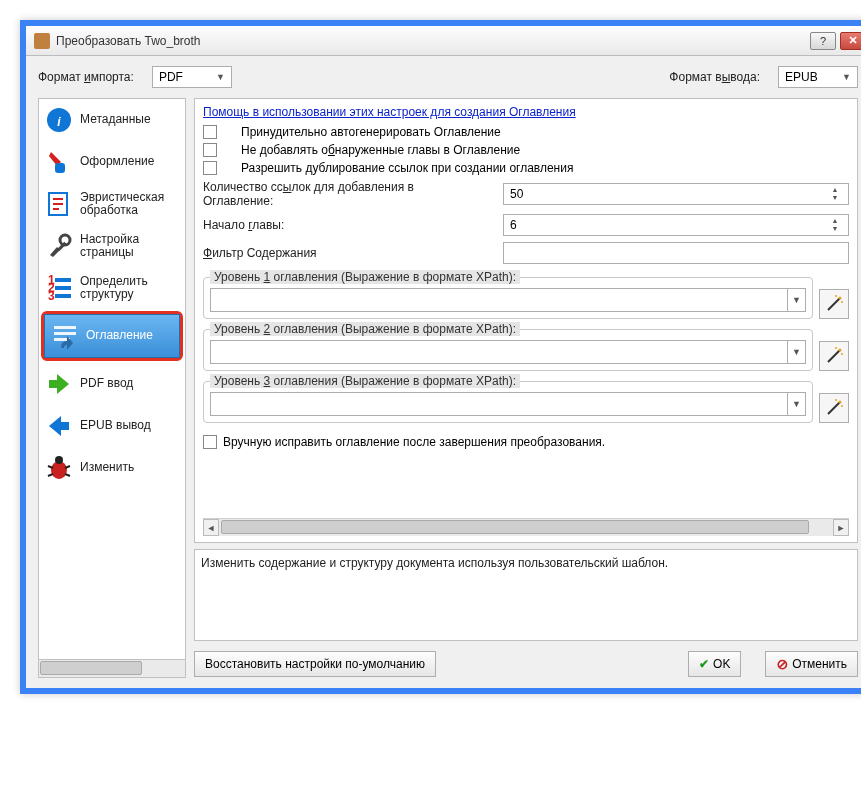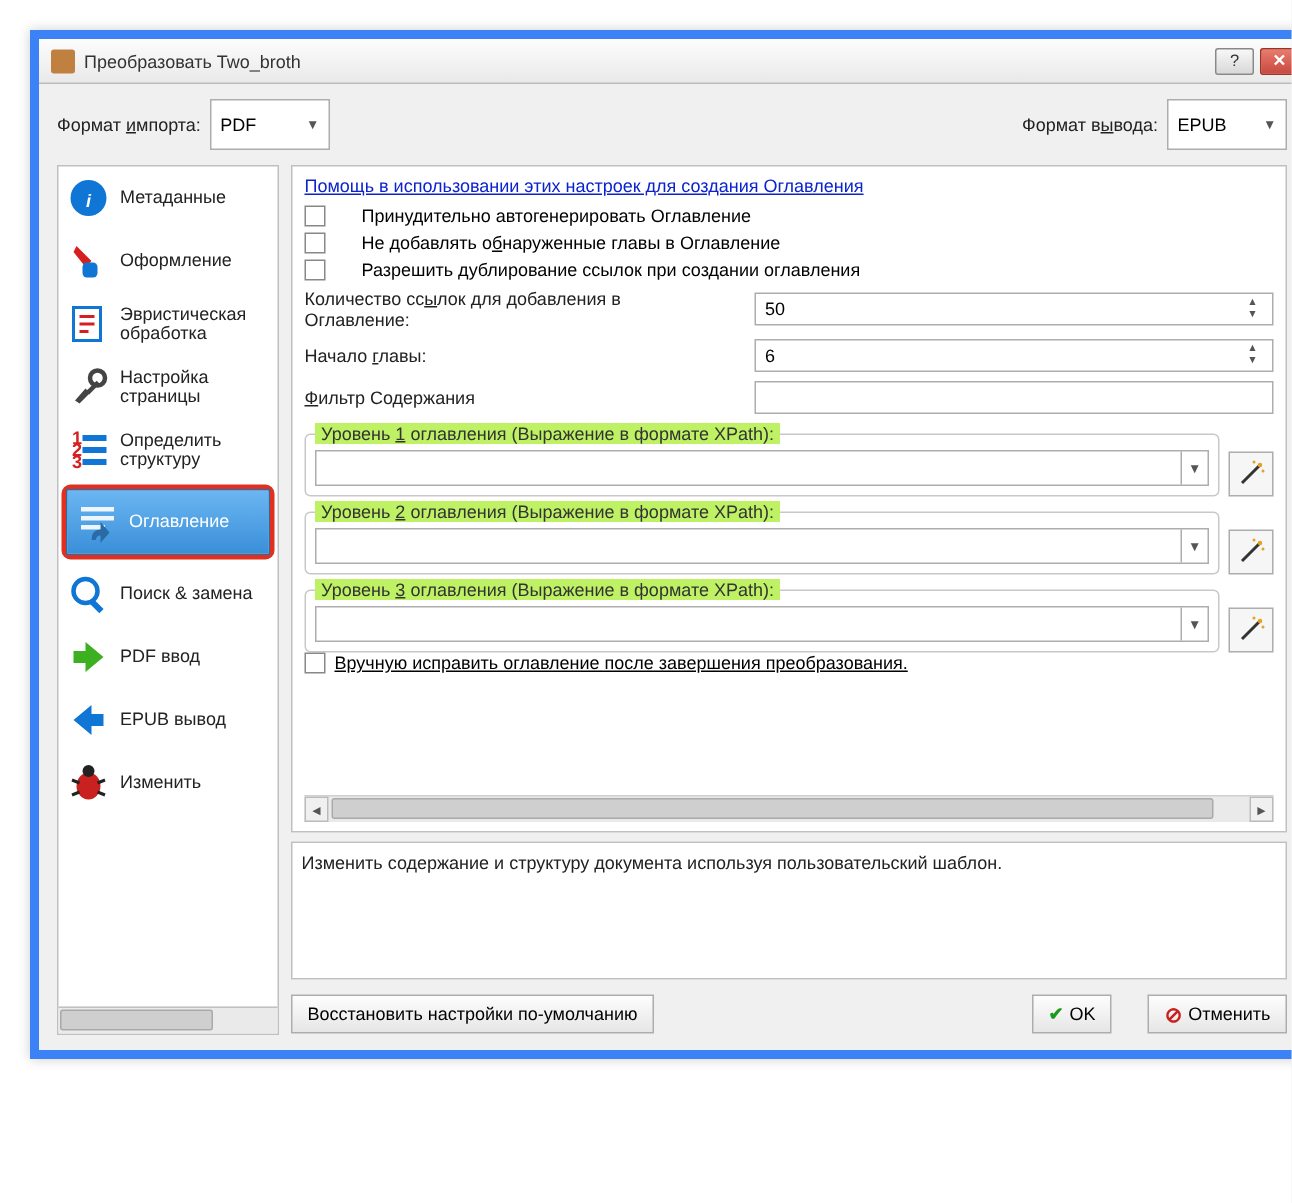--- a/index.html
+++ b/index.html
@@ -7,21 +7,21 @@
 .window { width: 856px; background: #f0f0f0; border: 6px solid #3b82f6; box-shadow: 0 0 8px rgba(0,0,0,0.2); }
 .titlebar { height: 30px; background: linear-gradient(#fdfdfd,#e9e9e9); display: flex; align-items: center; padding-left: 8px; border-bottom: 1px solid #bbb; }
 .titlebar .ticon { width: 16px; height: 16px; background: #c08040; border-radius: 2px; margin-right: 6px; }
 .titlebar .title { flex: 1; color: #333; }
 .titlebar .winbtns { display: flex; gap: 4px; margin-right: 4px; }
 .winbtn { width: 26px; height: 18px; border: 1px solid #888; border-radius: 2px; background: linear-gradient(#f8f8f8,#d8d8d8); display: flex; align-items: center; justify-content: center; font-size: 11px; color: #333; }
 .winbtn.close { background: linear-gradient(#e97b6f,#c8493f); color: #fff; border-color: #a03020; font-weight: bold; }
 .topbar { display: flex; align-items: center; padding: 10px 12px; gap: 6px; }
 .topbar .spacer { flex: 1; }
 .topbar label { color: #222; }
-.combo { display: inline-flex; align-items: center; border: 1px solid #adadad; background: #fff; height: 22px; padding: 16px 6px; min-width: 80px; justify-content: space-between; }
+.combo { display: inline-flex; align-items: center; border: 1px solid #adadad; background: #fff; height: 22px; padding: 4px 6px; min-width: 80px; justify-content: space-between; margin-left: 12px; }
 .combo .arrow { margin-left: 8px; color: #555; font-size: 9px; }
 .body { display: flex; padding: 0 12px 10px 12px; gap: 8px; }
 .sidebar { width: 148px; border: 1px solid #c0c0c0; background: #fff; height: 580px; display: flex; flex-direction: column; }
 .sidebar .items { flex: 1; }
 .sitem { display: flex; align-items: center; gap: 6px; padding: 6px 5px; cursor: pointer; color: #222; }
 .sitem .icon { width: 30px; height: 30px; flex-shrink: 0; display: flex; align-items: center; justify-content: center; }
 .sitem.selected { background: linear-gradient(#6bb6f2,#3a8fd8); color: #fff; border: 1px solid #2a6aa6; margin: -1px; align-items: center; }
 .sitem .lab { line-height: 1.1; }
 .highlight-frame { border: 3px solid #e03020; border-radius: 6px; margin: 2px; }
 .highlight-frame .sitem.selected { margin: 0; }
@@ -32,27 +32,27 @@
 .helplink { color: #0b22cc; text-decoration: underline; margin-bottom: 4px; display: inline-block; }
 .chkrow { display: flex; align-items: center; gap: 24px; padding: 2px 0; }
 .chk { width: 14px; height: 14px; border: 1px solid #888; background: #fff; }
 .fieldrow { display: flex; align-items: center; padding: 3px 0; gap: 6px; }
 .fieldrow .flab { width: 278px; color: #222; }
 .numfield { flex: 1; display: flex; border: 1px solid #adadad; height: 22px; background: #fff; align-items: center; padding: 0 6px; margin-left: 16px; }
 .numfield .spin { width: 14px; display: flex; flex-direction: column; margin-left: auto; }
 .numfield .spin span { height: 8px; font-size: 7px; color: #555; text-align: center; line-height: 8px; }
 .section { margin-top: 10px; display: flex; align-items: flex-end; gap: 6px; }
 .section .group { flex: 1; border: 1px solid #c8c8c8; border-radius: 4px; padding: 4px 6px 6px 6px; }
-.section .group .glabel { position: relative; top: -12px; background: #bef264; padding: 0 4px; display: inline-block; color: #333; }
+.section .group .glabel { position: relative; top: -12px; background: #e5e5e5; padding: 0 4px; display: inline-block; color: #333; }
 .section .group .ginner { margin-top: -8px; }
 .ddl { display: flex; border: 1px solid #adadad; height: 24px; background: #fff; align-items: center; }
 .ddl .ddlval { flex: 1; padding: 0 6px; }
 .ddl .ddlbtn { width: 18px; height: 100%; border-left: 1px solid #adadad; display: flex; align-items: center; justify-content: center; color: #555; font-size: 9px; }
 .wandbtn { width: 30px; height: 30px; border: 1px solid #adadad; background: #f6f6f6; display: flex; align-items: center; justify-content: center; }
-.manualrow { display: flex; align-items: center; gap: 6px; text-decoration: underline; }
+.manualrow { margin-top: 12px; display: flex; align-items: center; gap: 6px; }
 .hscroll { height: 18px; border-top: 1px solid #d0d0d0; background: #eaeaea; margin-top: auto; position: relative; }
 .hscroll .larr, .hscroll .rarr { position: absolute; top: 0; width: 16px; height: 100%; border: 1px solid #bbb; background: #f0f0f0; display:flex; align-items:center; justify-content:center; font-size:9px; color:#555; }
 .hscroll .larr { left: 0; }
 .hscroll .rarr { right: 0; }
 .hscroll .thumb { position:absolute; left:18px; top:1px; right:40px; height:14px; background:#cfcfcf; border:1px solid #aaa; border-radius:2px; }
 .descbox { border: 1px solid #c0c0c0; background: #fff; height: 92px; margin-top: 6px; padding: 6px; color: #222; }
 .btnbar { display: flex; align-items: flex-end; gap: 24px; margin-top: 10px; }
 .btn { border: 1px solid #adadad; background: linear-gradient(#fdfdfd,#e6e6e6); height: 26px; padding: 0 10px; display: inline-flex; align-items: center; gap: 4px; }
 .btn .okmark { color: #1a9a1a; font-weight: bold; }
 .btn .xmark { color: #c92020; font-weight: bold; font-size: 14px; }
@@ -149,29 +149,20 @@
                   <rect x="3" y="16" width="16" height="3" fill="#fff" opacity="0.9"></rect>
                   <path d="M10 26 Q10 19 16 19 L16 14 L22 21 L16 28 L16 23 Q13 23 13 26 Z" fill="#2a6aa6"></path>
                 </svg>
               </span>
             <span class="lab">Оглавление</span>
           </div>
         </div>
         <div class="sitem">
           <span class="icon">
               <svg width="28" height="28">
-                <circle cx="12" cy="12" r="8" fill="none" stroke="#1076d6" stroke-width="3"></circle>
-                <rect x="17" y="17" width="10" height="4" transform="rotate(45 17 17)" fill="#1076d6"></rect>
-              </svg>
-            </span>
-          <span class="lab">Поиск &amp; замена</span>
-        </div>
-        <div class="sitem">
-          <span class="icon">
-              <svg width="28" height="28">
                 <path d="M4 14 L16 4 L16 10 L24 10 L24 18 L16 18 L16 24 Z" fill="#3cb020" transform="rotate(180 14 14)"></path>
               </svg>
             </span>
           <span class="lab">PDF ввод</span>
         </div>
         <div class="sitem">
           <span class="icon">
               <svg width="28" height="28">
                 <path d="M4 14 L16 4 L16 10 L24 10 L24 18 L16 18 L16 24 Z" fill="#1076d6"></path>
               </svg>

